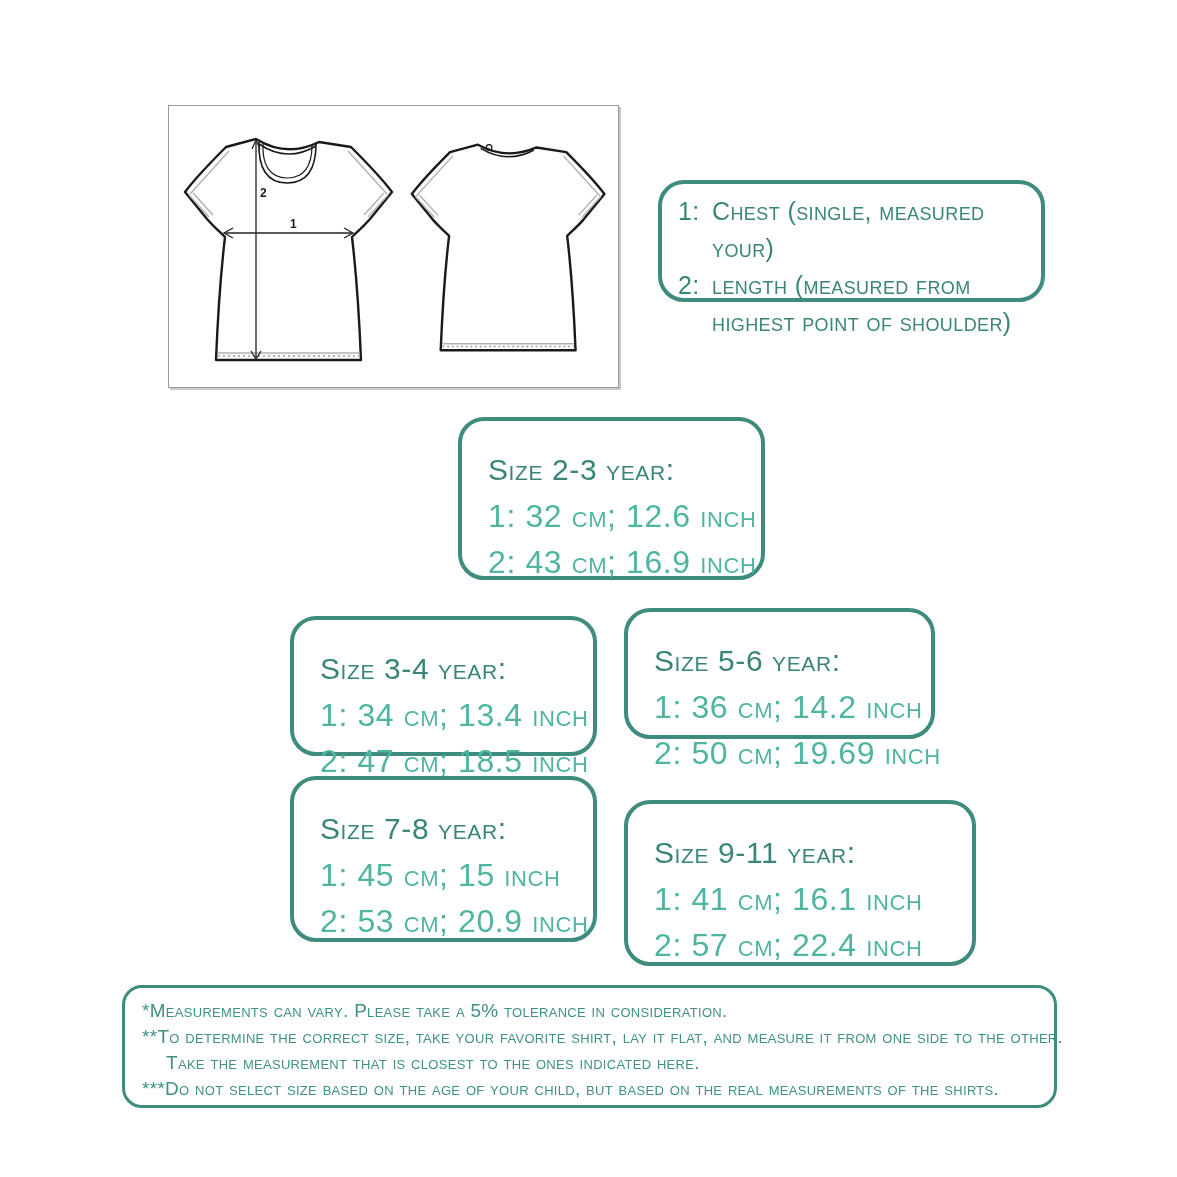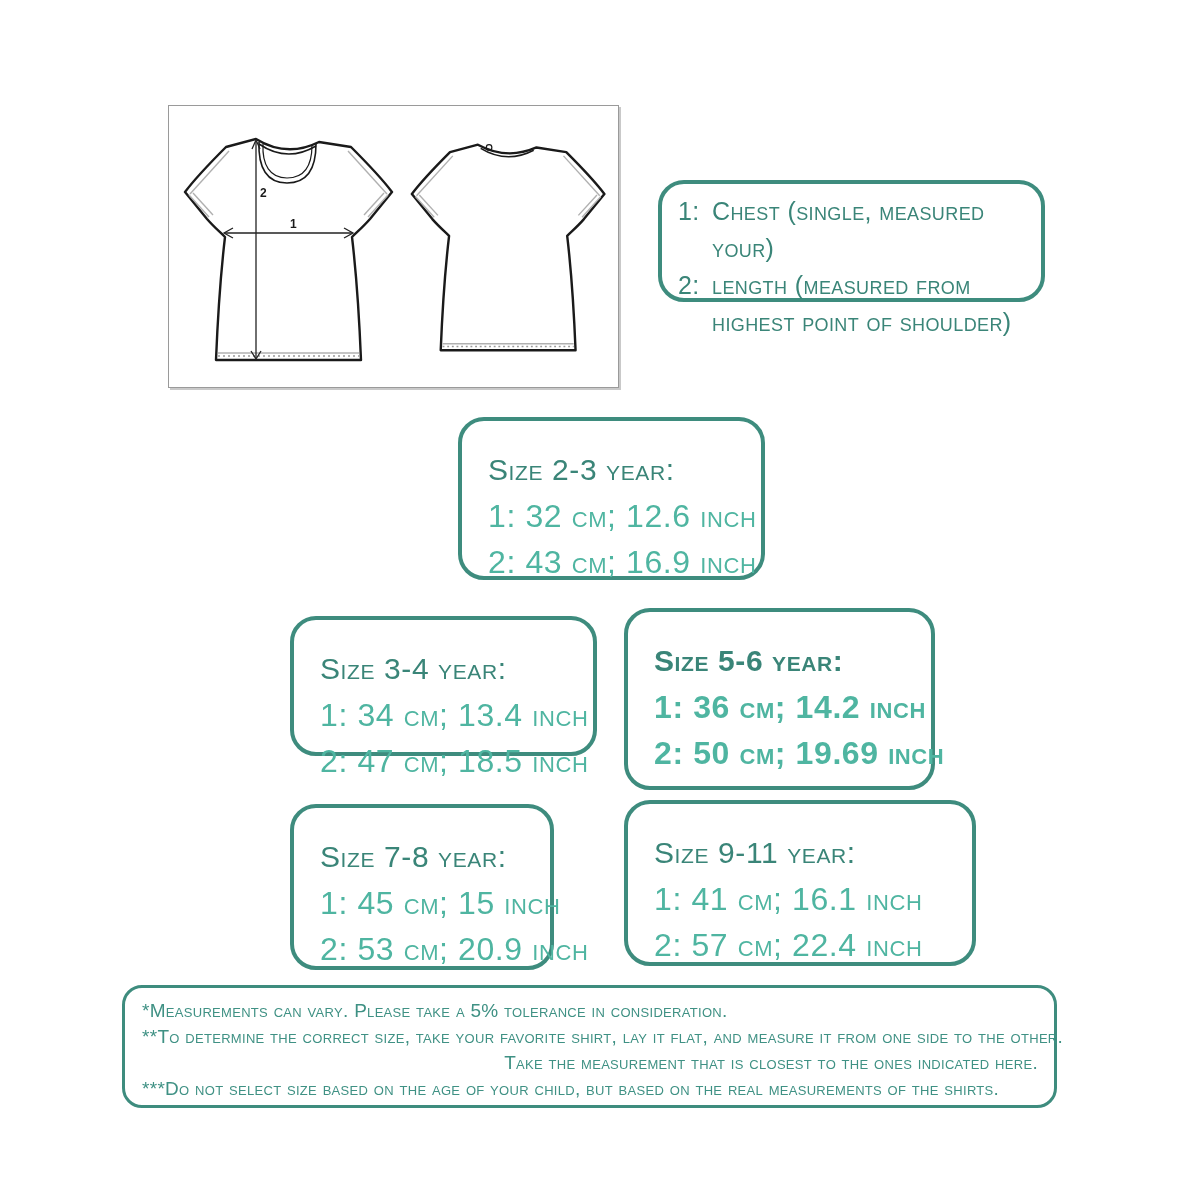--- a/index.html
+++ b/index.html
@@ -30,29 +30,29 @@
   }
 
   .legend-box { left: 658px; top: 180px; width: 387px; height: 122px; padding: 9px 16px 0 16px; }
   .legend-row { display: flex; color: var(--dark-teal); font-size: 25px; line-height: 37px; letter-spacing: 0.4px; }
   .legend-num { flex: 0 0 34px; }
   .legend-text { flex: 1; }
 
   .size-box { padding: 26px 10px 0 26px; }
   .size-box.s23 { left: 458px; top: 417px; width: 307px; height: 163px; }
   .size-box.s34 { left: 290px; top: 608px; width: 307px; height: 140px; margin-top: 8px; }
-  .size-box.s56 { left: 624px; top: 608px; width: 311px; height: 182px; font-weight: bold; }
-  .size-box.s78 { left: 290px; top: 804px; width: 264px; height: 166px; }
+  .size-box.s56 { left: 624px; top: 608px; width: 311px; height: 131px; }
+  .size-box.s78 { left: 290px; top: 776px; width: 307px; height: 166px; }
   .size-box.s911 { left: 624px; top: 800px; width: 352px; height: 166px; }
   .size-title { font-size: 30px; line-height: 46px; color: var(--dark-teal); letter-spacing: 0.6px; white-space: nowrap; }
   .size-line  { font-size: 32px; line-height: 46px; color: var(--light-teal); letter-spacing: 0.6px; white-space: nowrap; }
 
   .notes-box { left: 122px; top: 985px; width: 935px; height: 123px; border-width: 3.5px; border-radius: 20px; padding: 10px 16px 0 17px; }
   .note-line { font-size: 19px; line-height: 26px; color: var(--note-teal); letter-spacing: 0.3px; white-space: nowrap; }
-  .note-line.indent { padding-left: 24px; text-align: right; }
+  .note-line.indent { padding-left: 24px; }
 </style>
 </head>
 <body>
 
 <div>
 
   <div class="diagram-frame">
     <svg width="449" height="281" viewBox="0 0 449 281">
 
       <g fill="#ffffff" stroke="#1a1a1a" stroke-width="2.4" stroke-linejoin="round">

